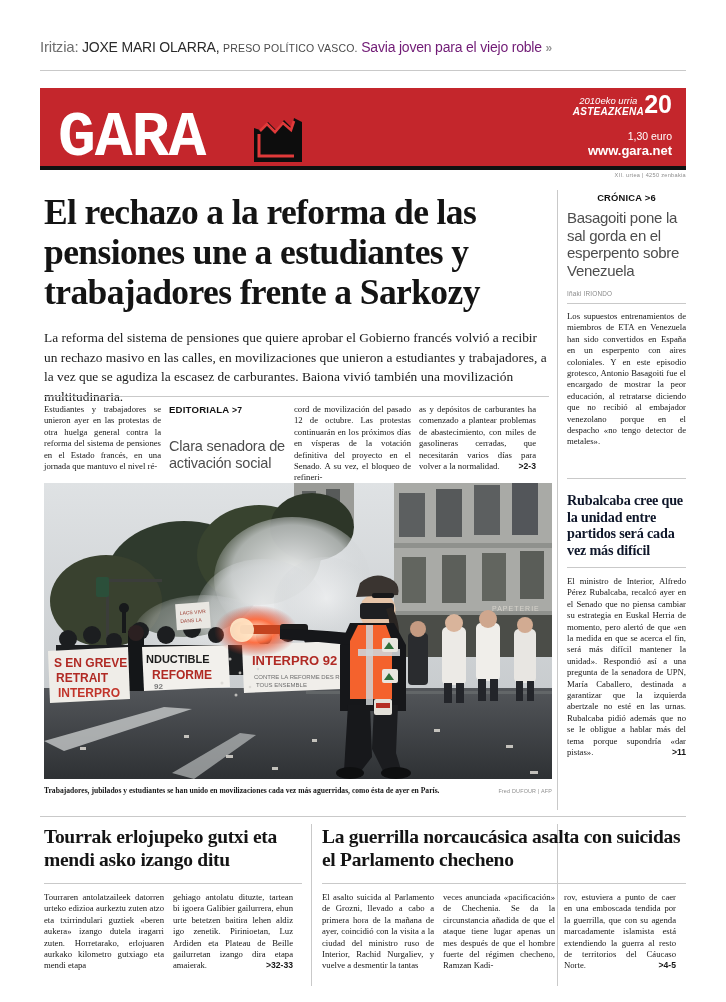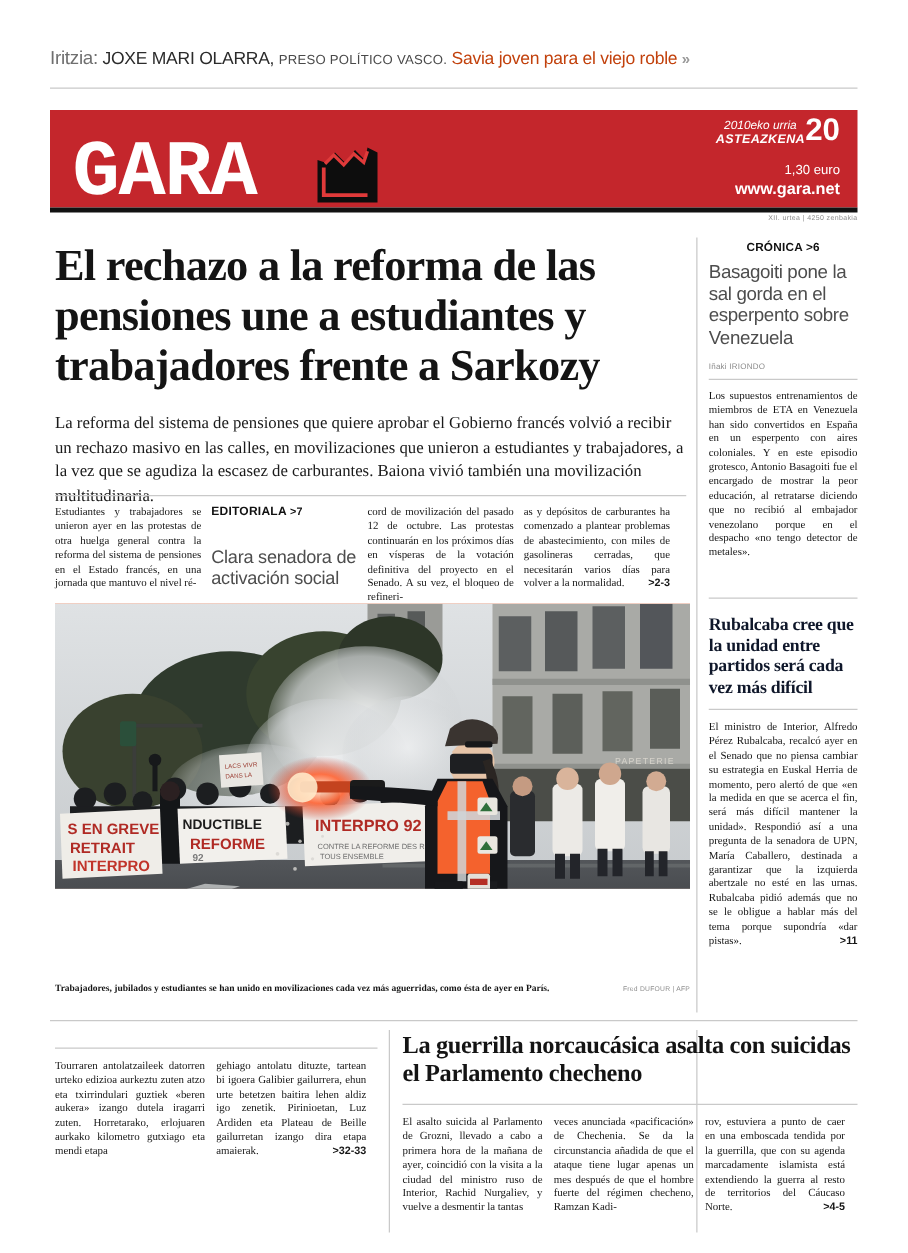--- a/index.html
+++ b/index.html
@@ -19,21 +19,21 @@
     border-bottom:1px solid #c9c9c9;
     display:flex;align-items:flex-start;
   }
   .topstrip .line{
     font-family:"Liberation Sans", sans-serif;
     font-size:13.5px;color:#3b3b3b;letter-spacing:-0.2px;white-space:nowrap;
   }
   .tp-iritzia{font-size:15px;color:#6f6f6f;font-weight:400;}
   .tp-name{font-size:14px;color:#2b2b2b;}
   .tp-small{font-size:10.5px;color:#4a4a4a;letter-spacing:.2px;}
-  .tp-rest{font-size:14px;color:#c2410c;margin-top:40px;}
+  .tp-rest{font-size:14px;color:#701a75;margin-top:40px;}
   .tp-mark{color:#999;font-weight:700;font-size:12px;}
 
   
   .masthead{
     position:absolute;left:40px;top:88px;width:646px;height:78px;
     background:#c4262c;
   }
   .mast-rule{
     position:absolute;left:40px;top:166px;width:646px;height:4px;background:#111;
   }
@@ -111,22 +111,22 @@
   .kicker .pg{color:#111;font-size:8.6px;}
   .edi-title{
     font-family:"Liberation Sans", sans-serif;
     font-weight:400;font-size:14.5px;line-height:17px;color:#4d4d4d;
     margin:0;letter-spacing:-0.2px;
   }
   .pgref{font-family:"Liberation Sans", sans-serif;font-weight:700;font-size:8.6px;float:right;}
 
   
   .photo{
-    position:absolute;left:44px;top:483px;width:508px;height:228px;
-    overflow:hidden;background:#c2410c;text-decoration:underline;
+    position:absolute;left:44px;top:483px;width:508px;height:296px;
+    overflow:hidden;background:#0ea5e9;text-decoration:underline;
   }
   .caption{
     position:absolute;left:44px;top:786px;width:508px;
     display:flex;justify-content:space-between;align-items:baseline;
   }
   .caption .ctext{
     font-family:"Liberation Serif", serif;font-weight:700;
     font-size:7.6px;line-height:10px;color:#151515;
   }
   .caption .ccred{
@@ -437,20 +437,21 @@
     <h2>Rubalcaba cree que la unidad entre partidos será cada vez más difícil</h2>
     <div class="hrule"></div>
     <p class="bodytext"><span>El ministro de Interior, Alfredo Pérez Rubalcaba, recalcó ayer en el Senado que no piensa cambiar su estrategia en Euskal Herria de momento, pero alertó de que «en la medida en que se acerca el fin, será más difícil mantener la unidad». Respondió así a una pregunta de la senadora de UPN, María Caballero, destinada a garantizar que la izquierda abertzale no esté en las urnas. Rubalcaba pidió además que no se le obligue a hablar más del tema porque supondría «dar pistas».</span> <span class="pgref">&gt;11</span></p>
   </div>
 
   <div class="botrule"></div>
   <div class="bot-vrule1"></div>
   <div class="bot-vrule2"></div>
 
   <div class="bot bot-left">
+    <h3>Tourrak erlojupeko gutxi eta mendi asko izango ditu</h3>
     <div class="hrule"></div>
     <div class="cols">
       <div class="col">
         <p class="bodytext">Tourraren antolatzaileek datorren urteko edizioa aurkeztu zuten atzo eta txirrindulari guztiek «beren aukera» izango dutela iragarri zuten. Horretarako, erlojuaren aurkako kilometro gutxiago eta mendi etapa</p>
       </div>
       <div class="col">
         <p class="bodytext"><span>gehiago antolatu dituzte, tartean bi igoera Galibier gailurrera, ehun urte betetzen baitira lehen aldiz igo zenetik. Pirinioetan, Luz Ardiden eta Plateau de Beille gailurretan izango dira etapa amaierak.</span> <span class="pgref">&gt;32-33</span></p>
       </div>
     </div>
   </div>

